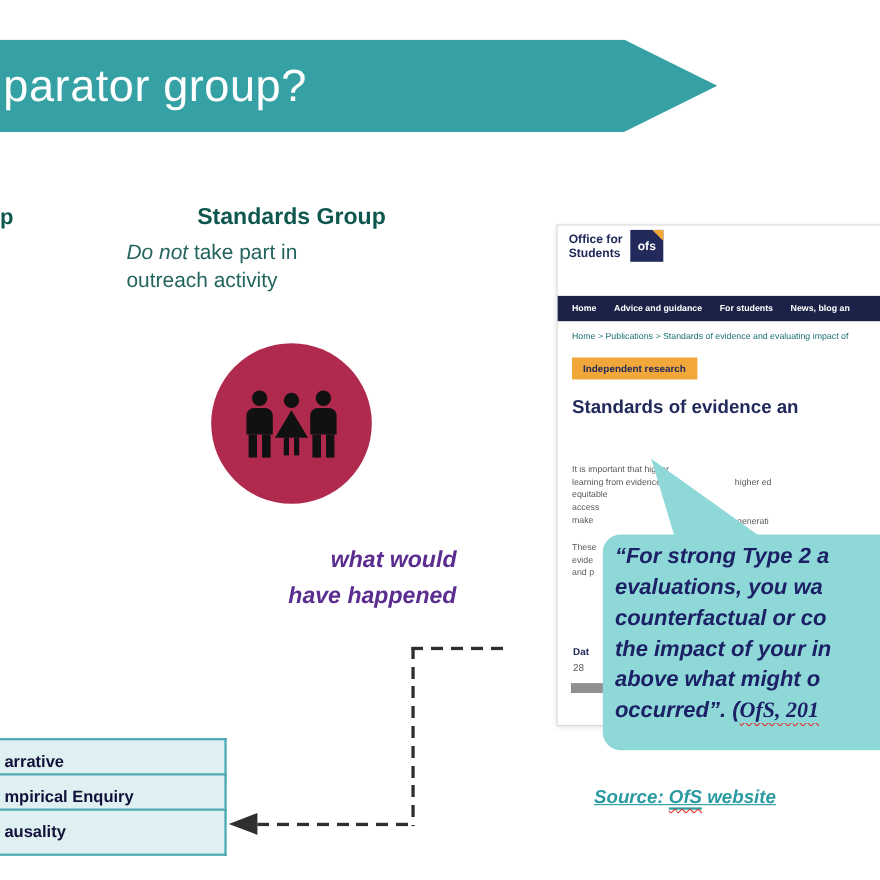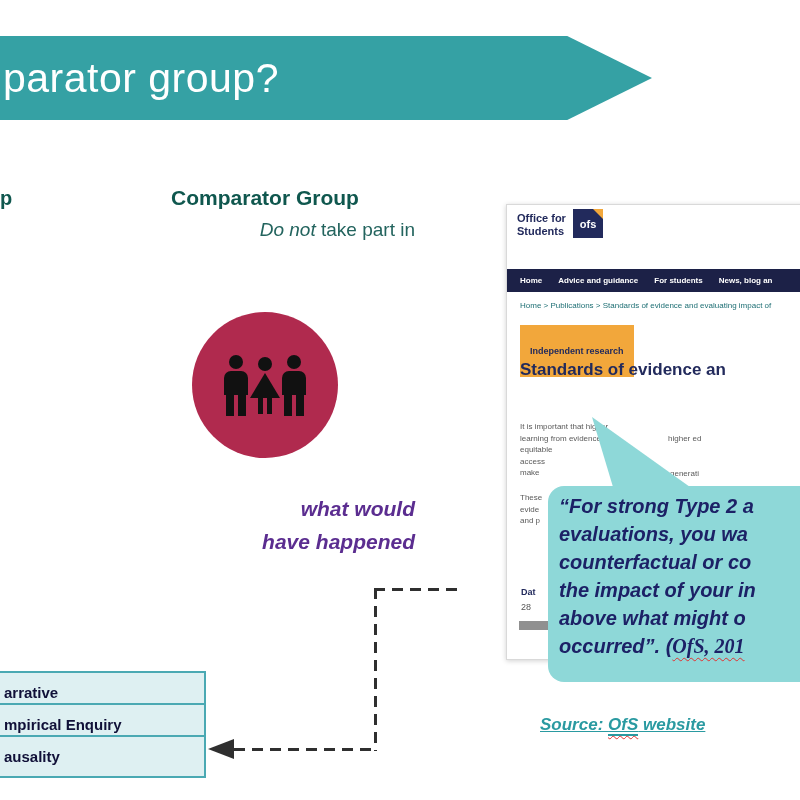--- a/index.html
+++ b/index.html
@@ -14,21 +14,21 @@
   .banner-text { position:absolute; left:3px; top:0; height:84px; line-height:84px;
                  font-size:41px; color:#ffffff; letter-spacing:.5px; }
 
   
   .frag-left { position:absolute; left:0; top:187px; font-size:20px; font-weight:bold;
                color:var(--heading_teal); }
 
   
   .cmp-heading { position:absolute; left:115px; top:186px; width:300px; text-align:center;
                  font-size:21px; font-weight:bold; color:var(--heading_teal); }
-  .cmp-desc { position:absolute; left:115px; width:300px; text-align:right;
+  .cmp-desc { position:absolute; left:115px; width:300px; text-align:left;
               font-size:19px; color:var(--body_teal); }
   .cmp-desc.l1 { top:219px; }
   .cmp-desc.l2 { top:245px; }
   .cmp-desc em { font-style:italic; }
 
   .red-circle { position:absolute; left:192px; top:312px; width:146px; height:146px;
                 border-radius:50%; background:var(--circle_red);
                 display:flex; align-items:center; justify-content:center; gap:2px; }
   .person { display:flex; flex-direction:column; align-items:center; }
   .p-head { width:14px; height:14px; border-radius:50%; background:var(--icon_black); margin-bottom:2px; }
@@ -70,21 +70,21 @@
   .logo-text { left:10px; top:7px; font-size:11px; font-weight:bold; line-height:13px; color:var(--ofs_navy); }
   .logo-mark { left:66px; top:4px; width:30px; height:29px; background:var(--ofs_navy); color:#fff;
                font-size:11px; font-weight:bold; display:flex; align-items:center; justify-content:center; }
   .logo-mark .corner { position:absolute; top:0; right:0; width:0; height:0;
                        border-top:10px solid var(--tag_orange); border-left:10px solid transparent; }
   .navbar { left:0; top:64px; width:330px; height:23px; background:var(--nav_navy);
             display:flex; align-items:center; gap:16px; padding-left:13px;
             font-size:8px; font-weight:bold; color:#fff; }
   .crumb { left:13px; top:96px; width:310px; font-size:8px; color:var(--breadcrumb_teal); white-space:nowrap; }
   .tag { left:13px; top:120px; background:var(--tag_orange); color:var(--ofs_navy);
-         font-size:9px; font-weight:bold; padding:21px 10px; display:inline-block;text-align:right; }
+         font-size:9px; font-weight:bold; padding:5px 10px; display:inline-block;text-align:right; }
   .site-title { left:13px; top:152px; font-size:17px; font-weight:bold; line-height:26px; color:var(--ofs_navy); }
   .body1 { left:13px; top:216px; width:310px; font-size:8px; line-height:11.5px; color:#5a5a5a; }
   .body2 { left:13px; top:287px; width:120px; font-size:8px; line-height:11.5px; color:#5a5a5a; }
   .bl { position:relative; white-space:nowrap; }
   .fr { position:absolute; }
   .fr.r1 { left:122px;margin-top:47px; } .fr.r2 { left:148px; }
   .date-label { left:14px; top:382px; font-size:9px; font-weight:bold; color:var(--ofs_navy); }
   .date-value { left:14px; top:397px; font-size:9px; color:#555; }
   .gray-bar { left:12px; top:416px; width:31px; height:9px; background:#909090; }
 
@@ -109,24 +109,25 @@
 <body>
 
 <div class="slide">
 
   <div class="banner">
     <span class="banner-text">parator group?</span>
   </div>
 
   <div class="frag-left">p</div>
 
-  <div class="cmp-heading">Comparator Group</div>
+  <div class="cmp-heading">Standards Group</div>
   <div class="cmp-desc l1">
     <em>Do not</em><span> take part in</span>
   </div>
+  <div class="cmp-desc l2">outreach activity</div>
 
   <div class="red-circle">
     <div class="person">
       <div class="p-head"></div>
       <div class="p-torso"></div>
       <div class="p-legs"></div>
     </div>
     <div class="person">
       <div class="p-head"></div>
       <div class="p-dress"></div>

